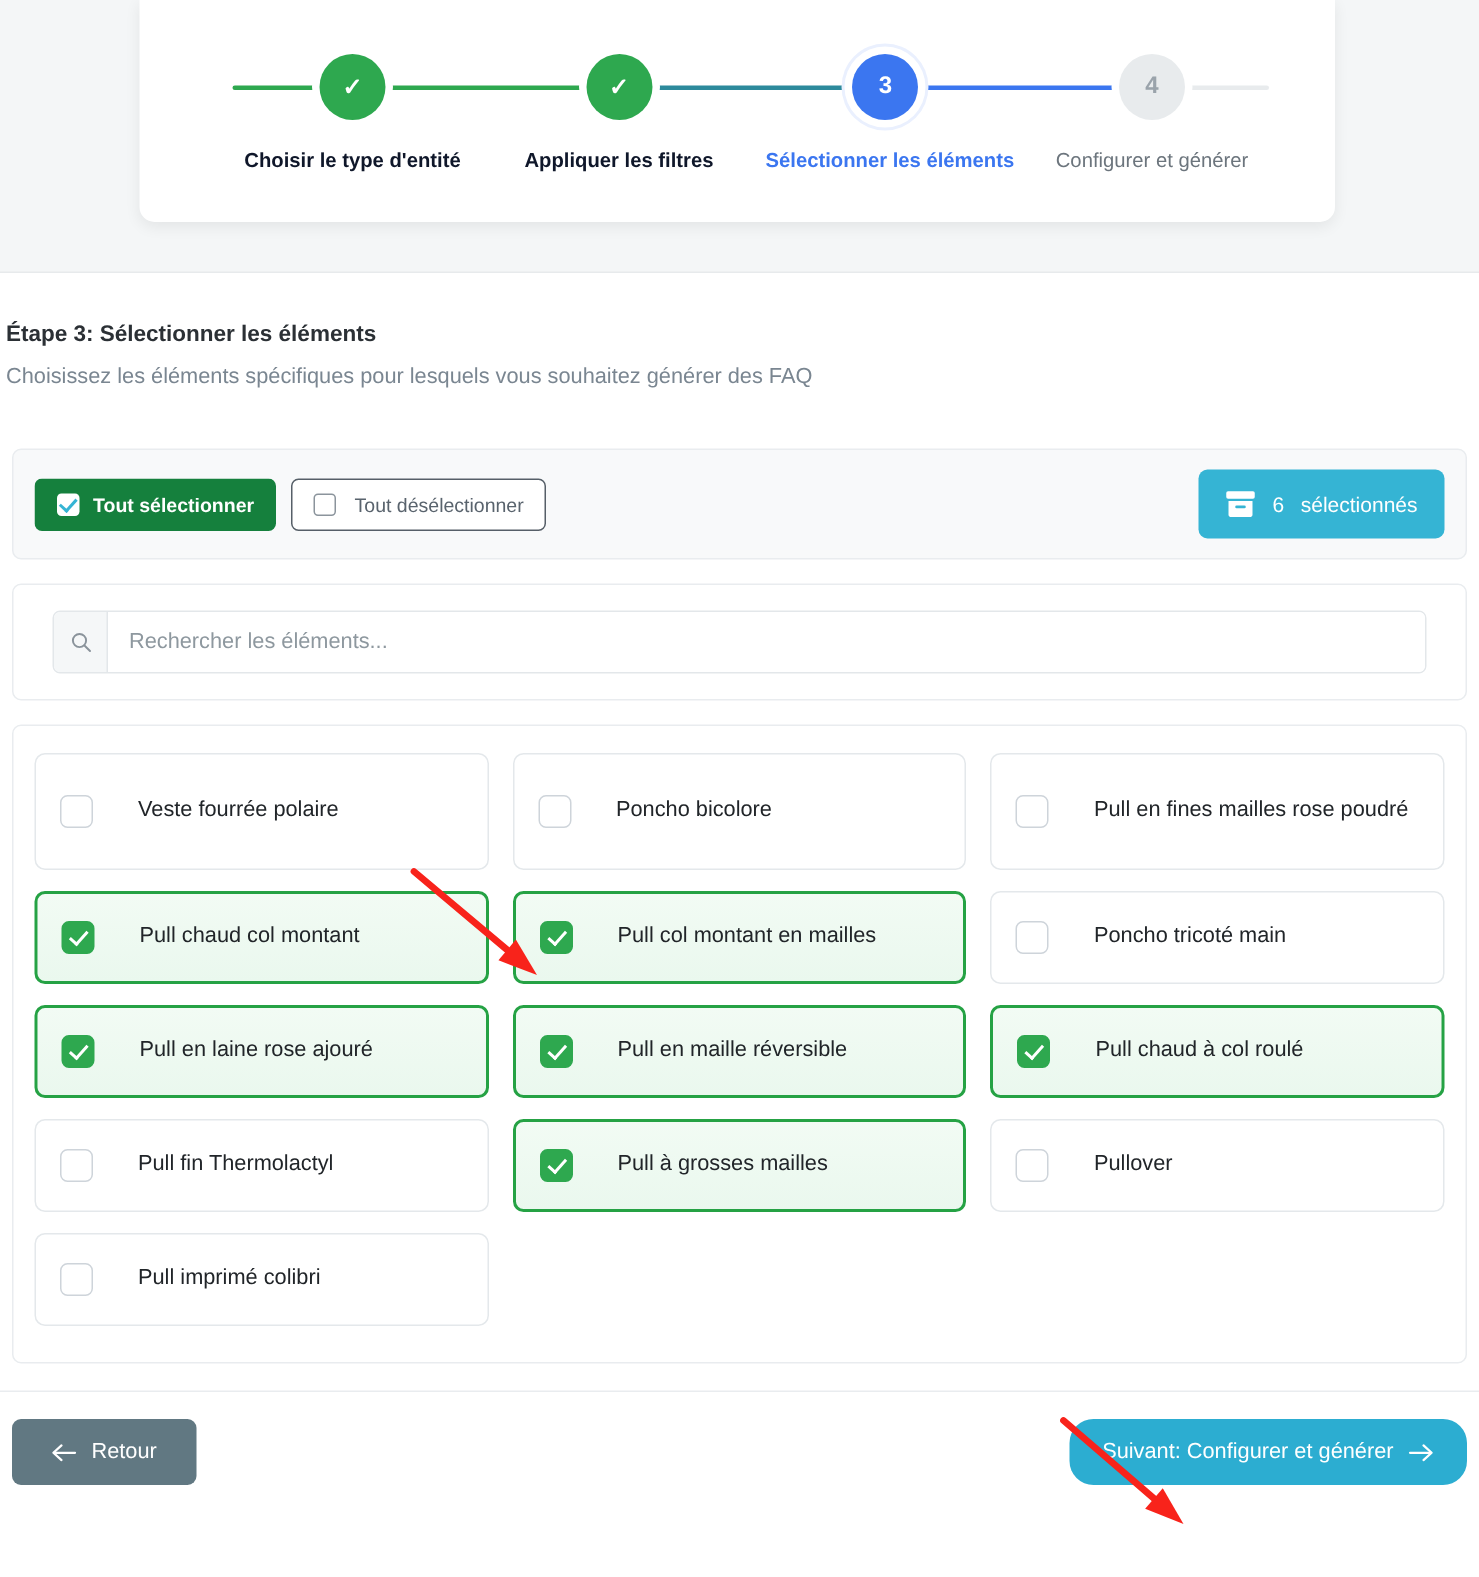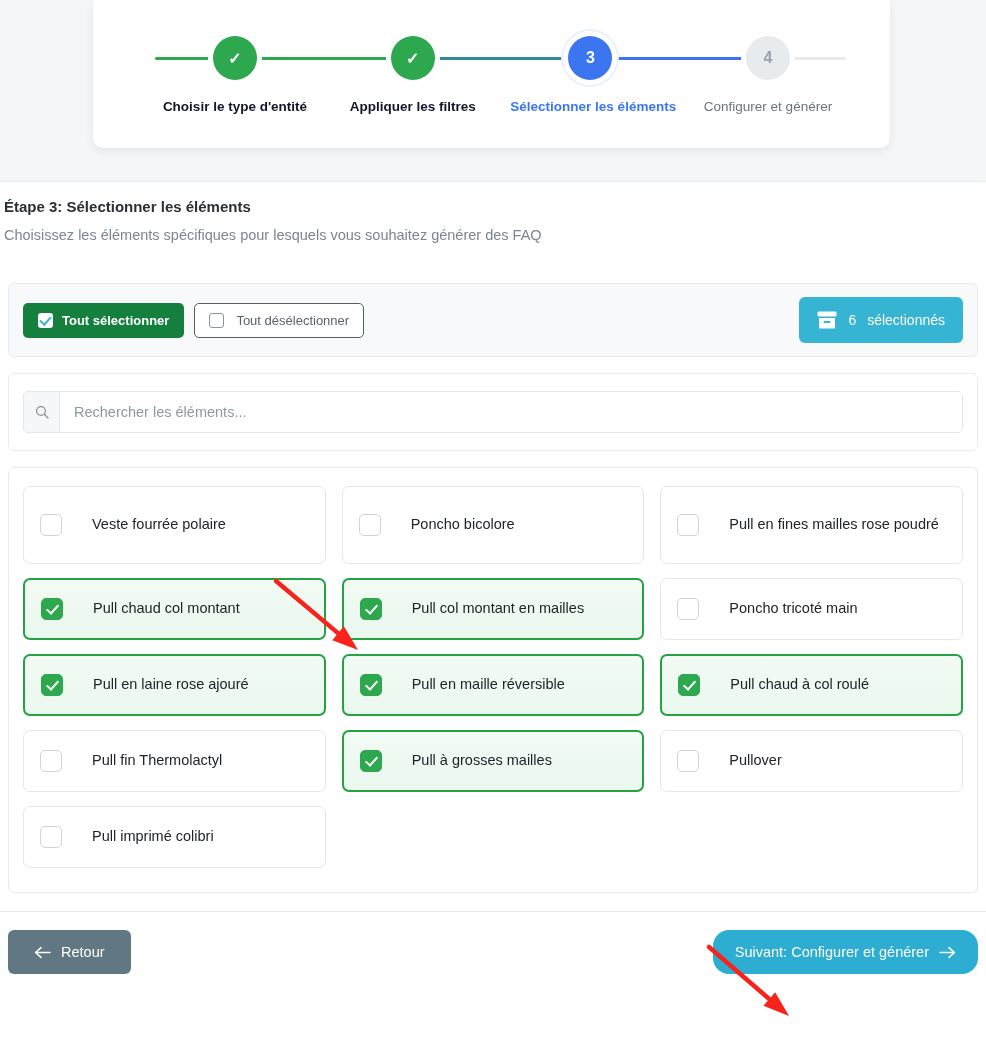--- a/index.html
+++ b/index.html
@@ -69,21 +69,21 @@
     font-weight: bold;
     white-space: nowrap;
   }
   .step-label.done { color:#0f172a; }
   .step-label.current { color:#3b76f0; }
   .step-label.todo { color:#6c757d; font-weight: normal; }
 
   .bar { position:absolute; height:3px; top:21px; z-index:1; border-radius:2px; }
 
   
-  .content { position:absolute; top:172px; left:0; width:986px; }
+  .content { position:absolute; top:188px; left:0; width:986px; }
 
   .page-head { padding: 26px 0 0 4px; }
   .page-title { font-size: 15px; font-weight: bold; color:#2b3035; }
   .page-sub { font-size: 14.5px; color:#7a8691; margin-top: 12px; }
 
   .panel {
     margin: 0 8px;
     border: 1px solid #e9ecef;
     border-radius: 6px;
     background: #ffffff;
@@ -95,21 +95,21 @@
     display: flex;
     align-items: center;
     justify-content: space-between;
     padding: 0 14px;
   }
   .panel.search-panel {
     margin-top: 16px;
     height: 78px;
     display: flex;
     align-items: center;
-    padding: 0 14px;
+    padding: 0 26px;
   }
   .panel.items-panel {
     margin-top: 16px;
     padding: 18px 14px 24px 14px;
   }
 
   
   .btn {
     display:inline-flex;
     align-items:center;

